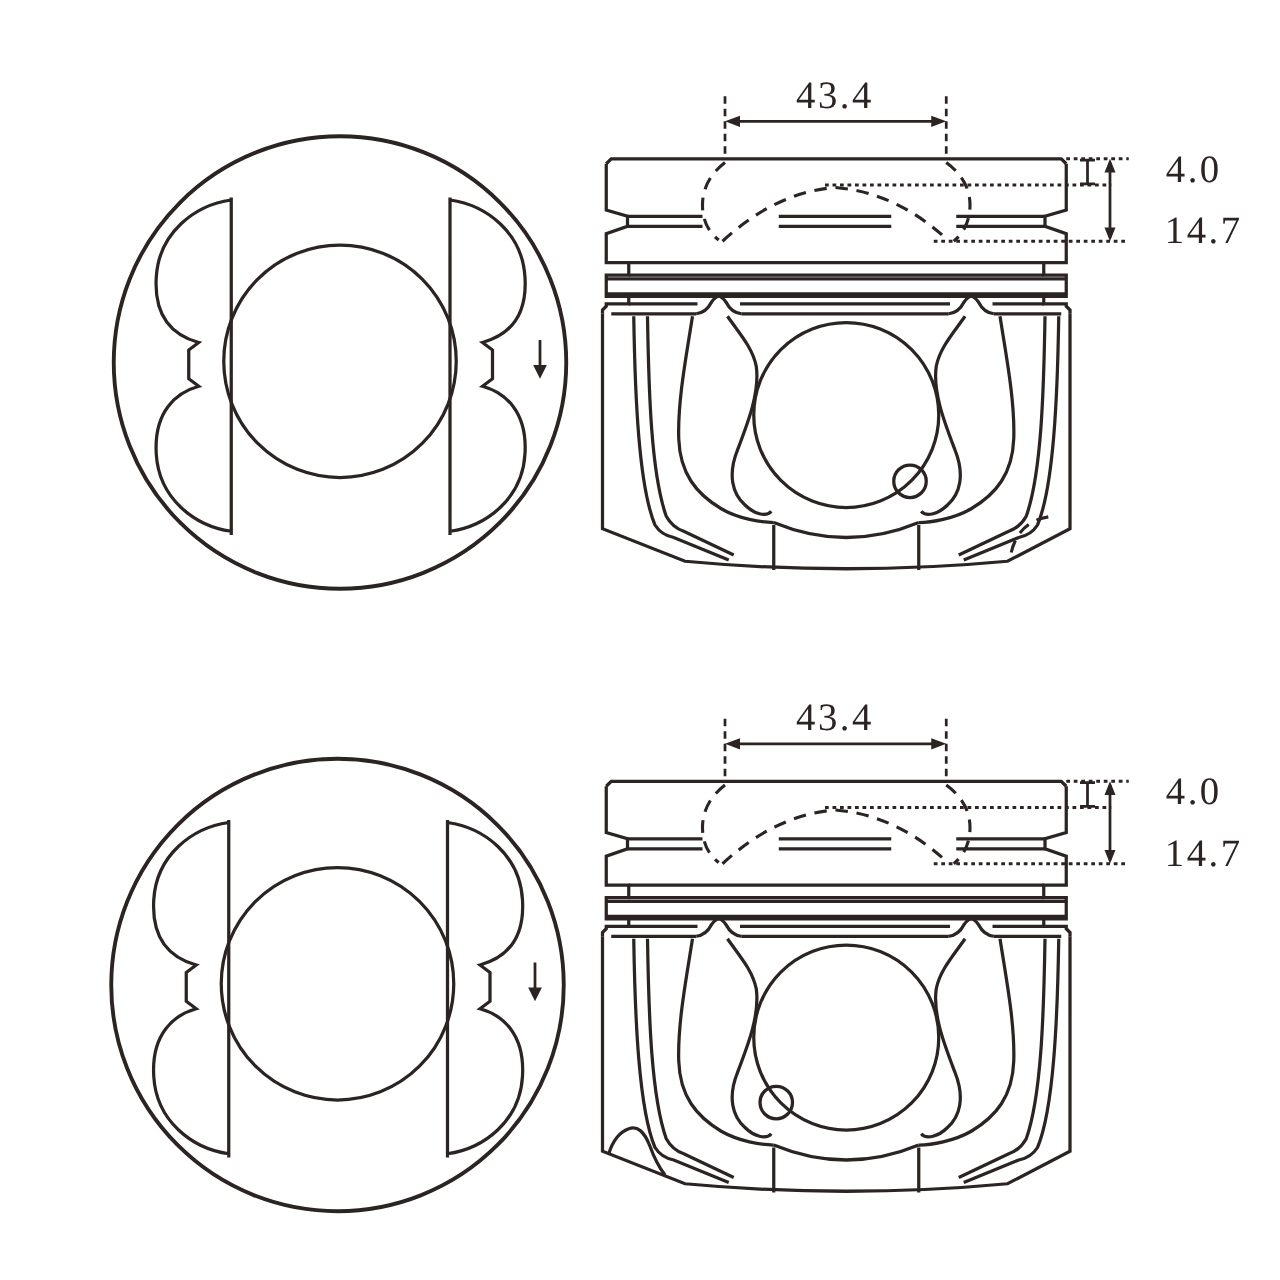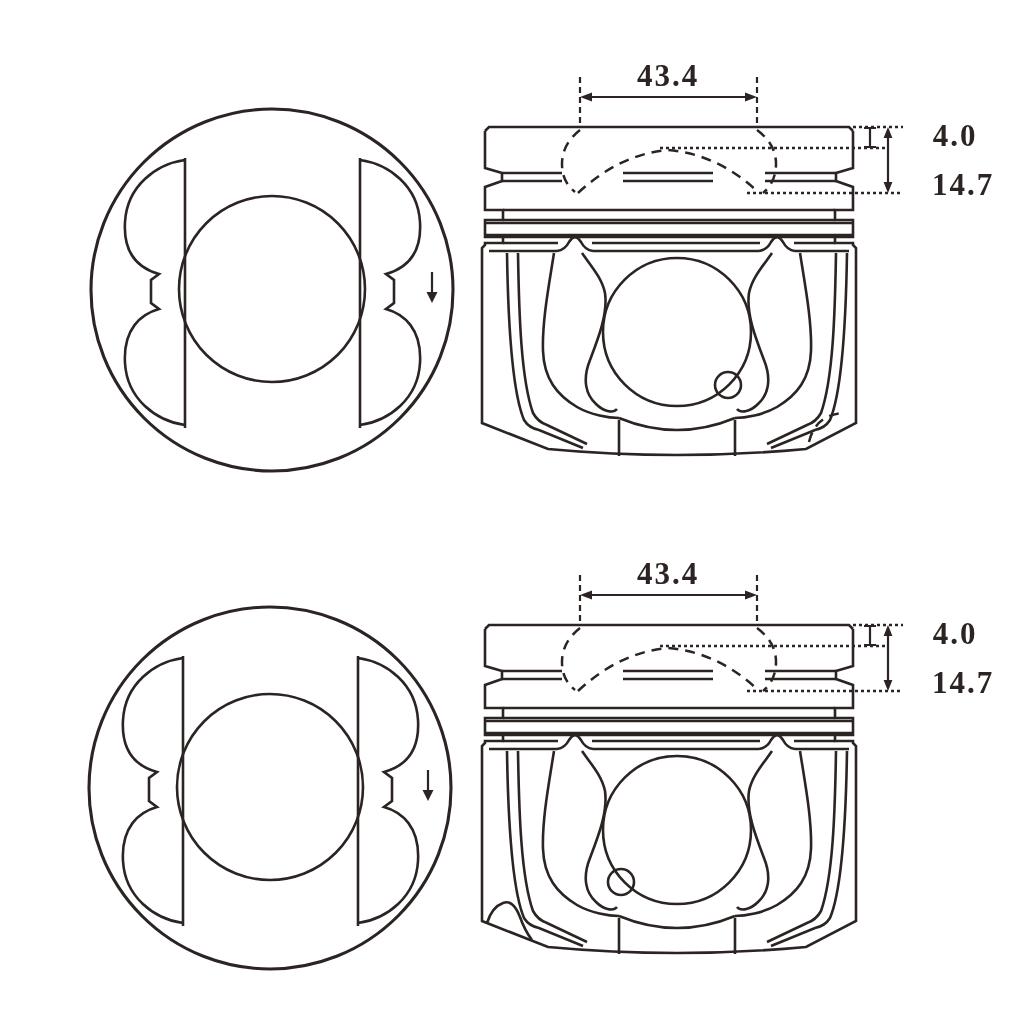--- a/index.html
+++ b/index.html
@@ -1,17 +1,17 @@
 <!DOCTYPE html>
 <html style="--line: #2b2422; --bg: #ffffff;"><head>
 <meta charset="utf-8">
 <style>
   html,body{margin:0;padding:0;}
   body{font-family:"Liberation Serif","DejaVu Serif",serif;background:#fff;}
-  .canvas{position:relative;width:1024px;height:1024px;background:var(--bg,#fff);overflow:hidden;font-weight:bold;}
+  .canvas{position:relative;width:1024px;height:1024px;background:var(--bg,#fff);overflow:hidden;}
   .fig-svg{position:absolute;}
   
   .ln{fill:none;stroke:var(--line,#2b2422);stroke-width:2.6;stroke-miterlimit:6;}
   .thick{stroke-width:3.1;}
   .thin{stroke-width:2.2;}
   .dash-hidden{fill:none;stroke:var(--line,#2b2422);stroke-width:2.5;stroke-dasharray:10 7;}
   .dash-dot{fill:none;stroke:var(--line,#2b2422);stroke-width:2.3;stroke-dasharray:3 3;}
   .dash-ext{fill:none;stroke:var(--line,#2b2422);stroke-width:2.2;stroke-dasharray:6 4;}
   .fillhead{fill:var(--line,#2b2422);stroke:none;}
   .dim-text{fill:var(--line,#2b2422);font-family:"Liberation Serif","DejaVu Serif",serif;

